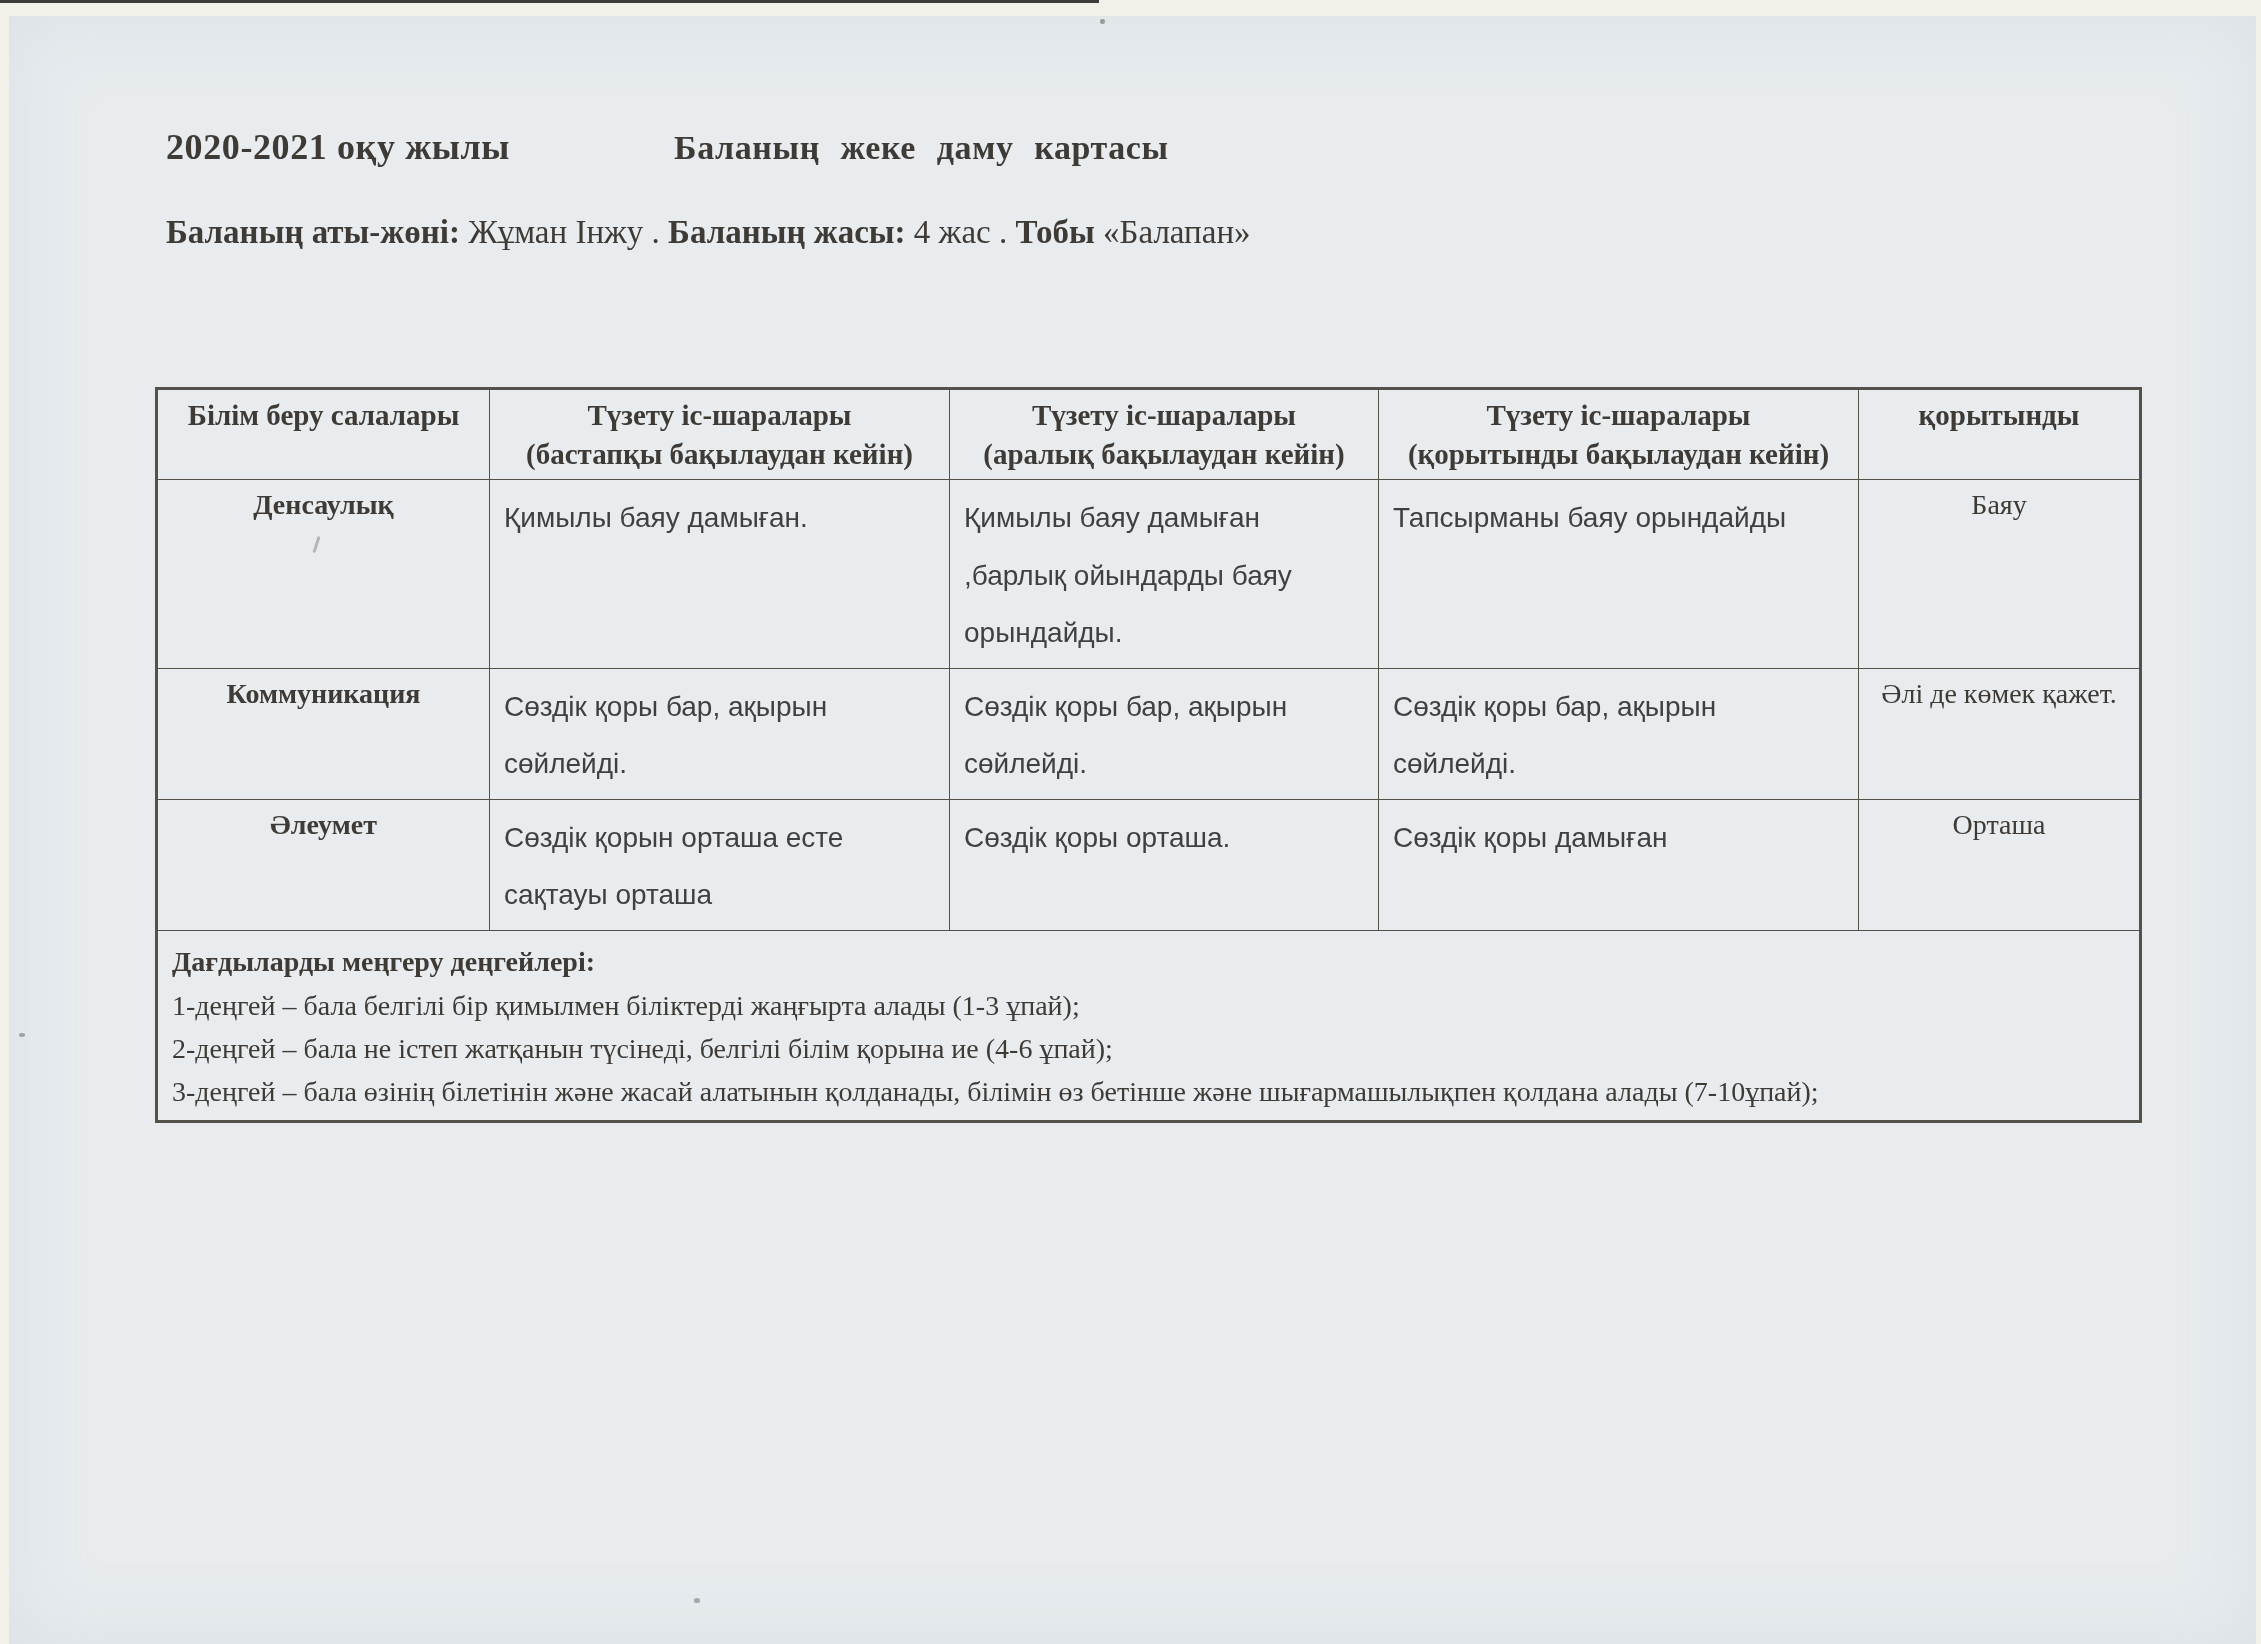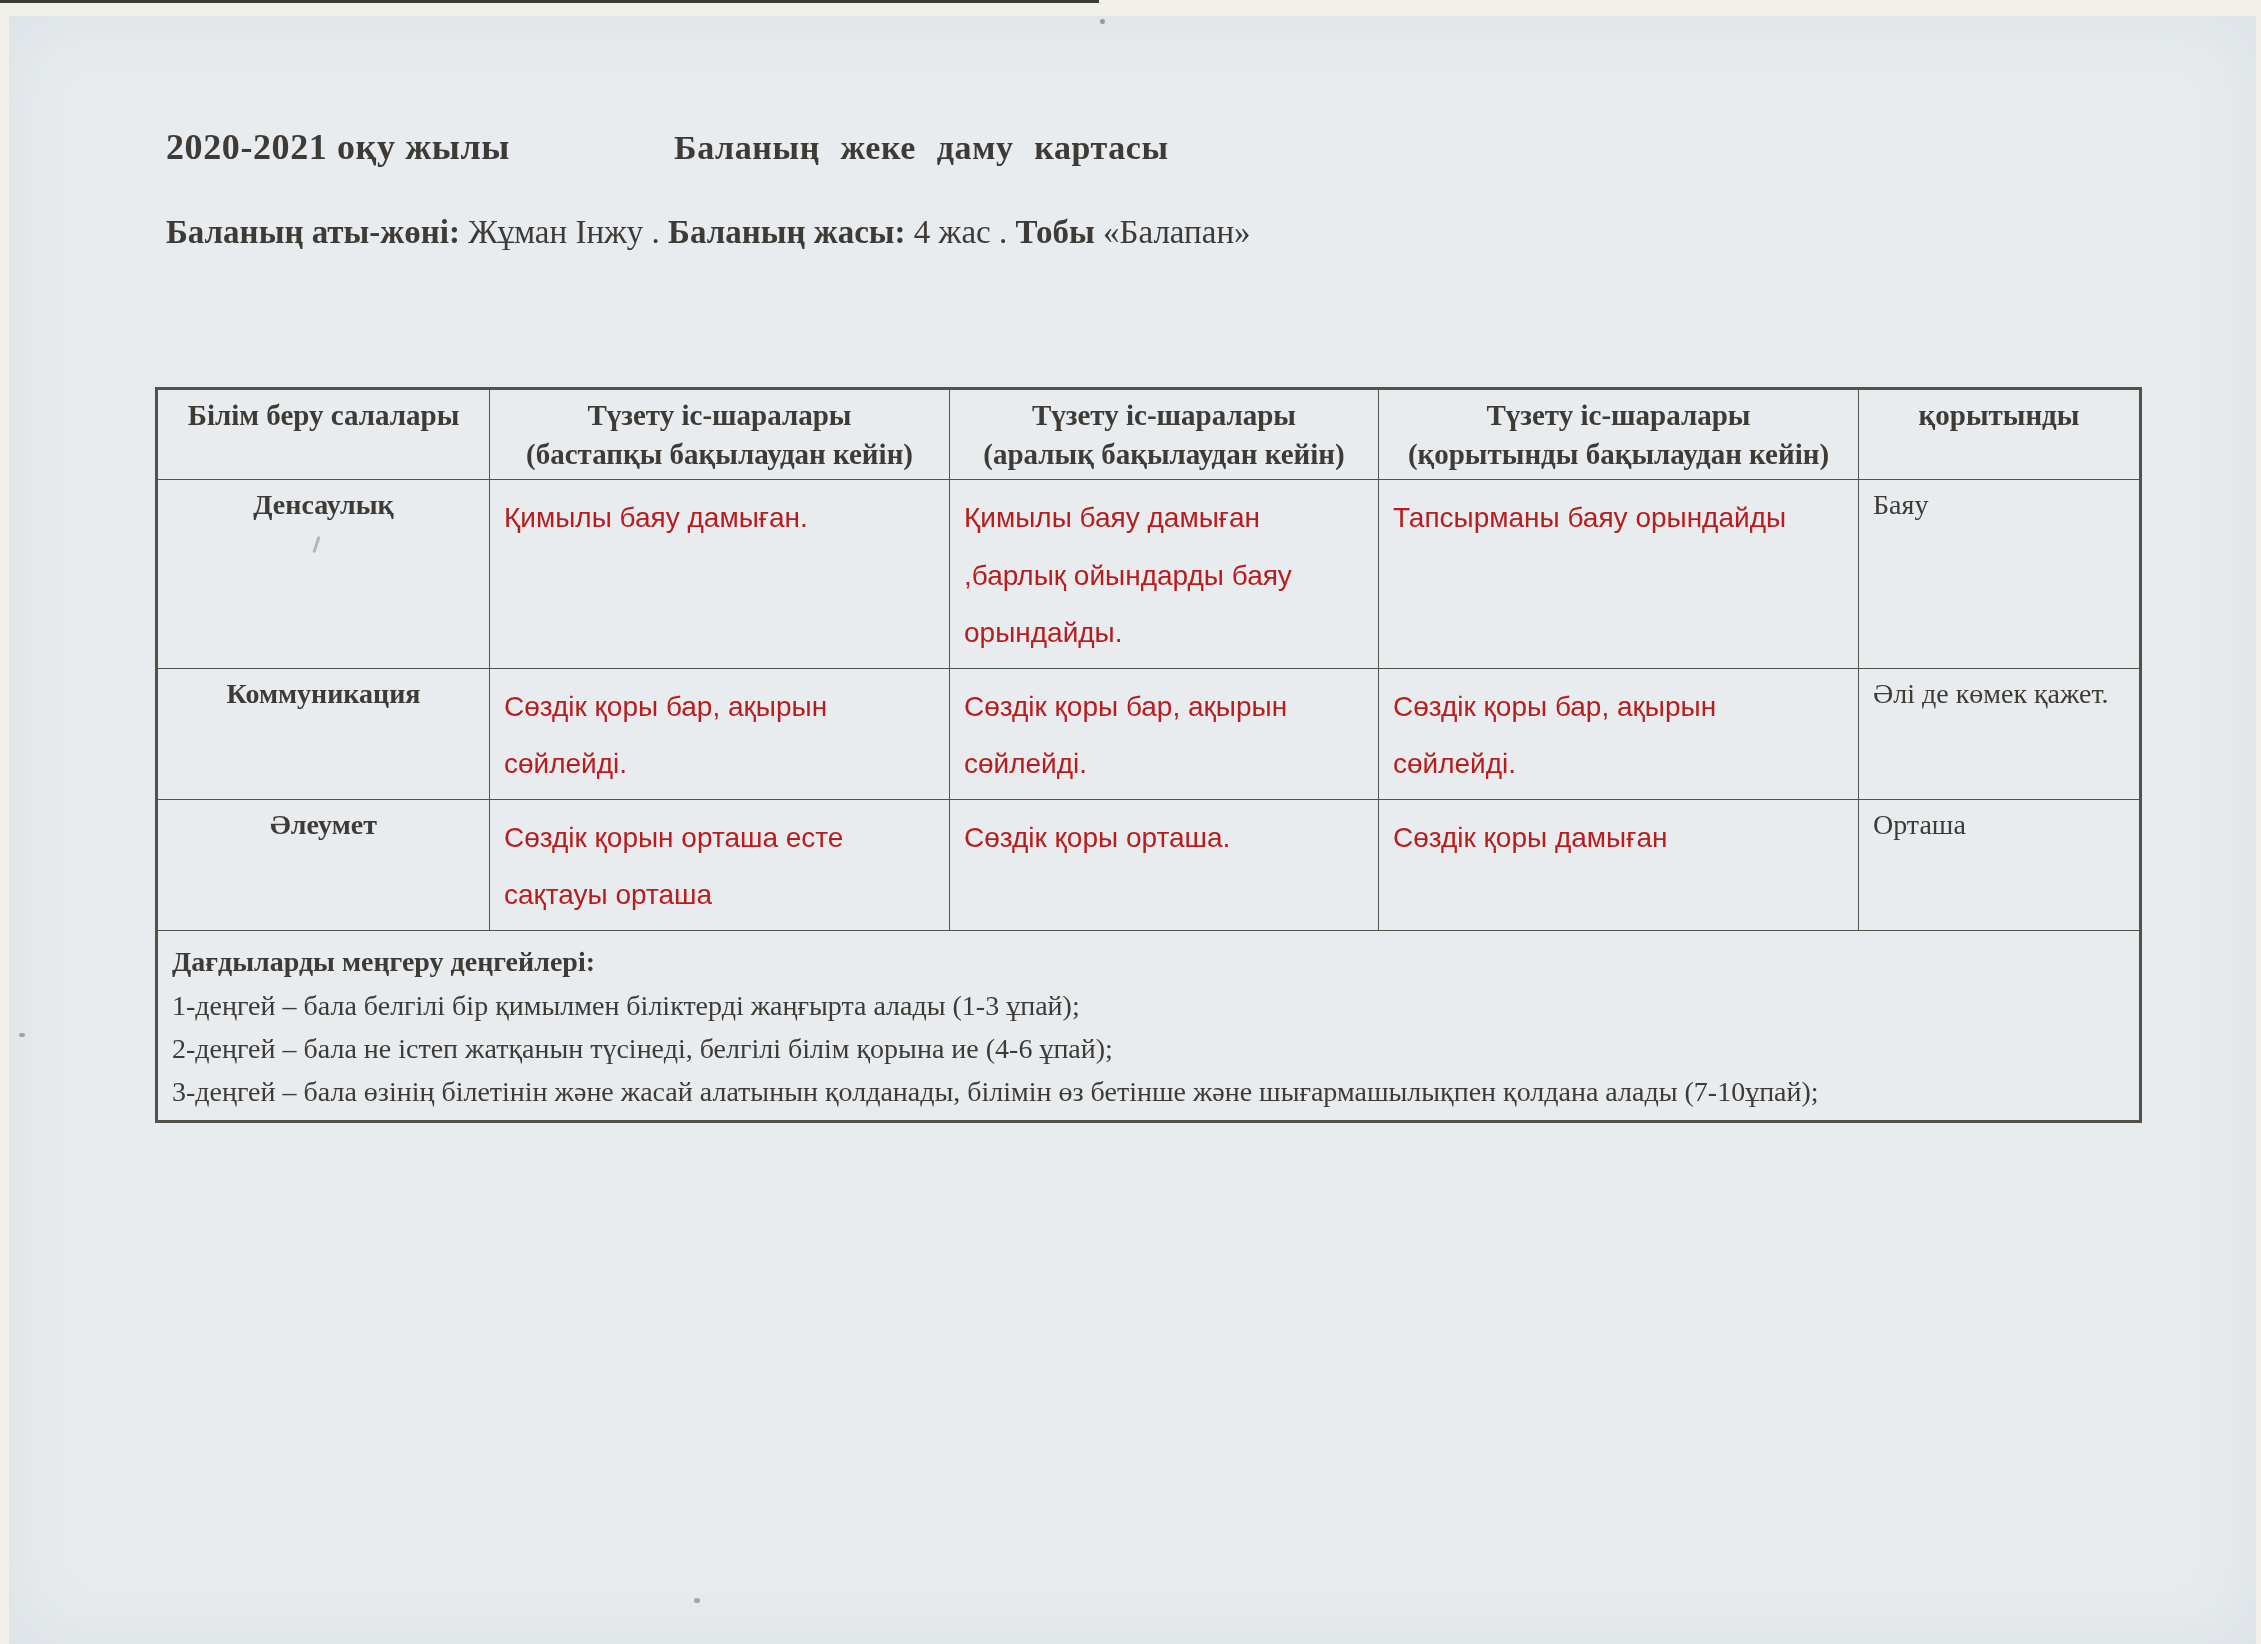--- a/index.html
+++ b/index.html
@@ -57,27 +57,28 @@
   }
   td.area{
     text-align:center;
     font-weight:bold;
     font-size:30px;
   }
   td.sans{
     font-family:"Liberation Sans", sans-serif;
     font-size:27px;
     line-height:2.05;
-    color:#b91c1c;
+    color:#404040;
   }
   td.serif-cell{
     font-size:30px;
     line-height:1.85;
   }
   td.result{
+    text-align:center;
     font-size:30px;
   }
   td.result.sans{font-size:27px;}
   td.center{text-align:center;}
   tr.r-h1{height:79px;}
   tr.r-1{height:107px;}
   tr.r-2{height:114px;}
   tr.r-3{height:113px;}
   tr.r-4{height:146px;}
   tr.r-5{height:108px;}

